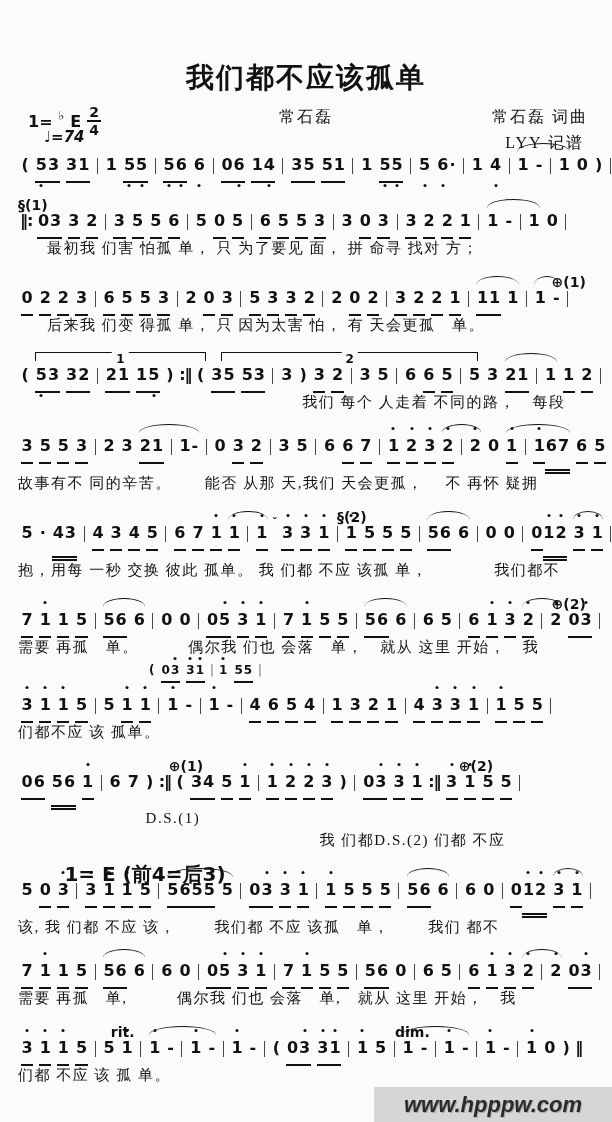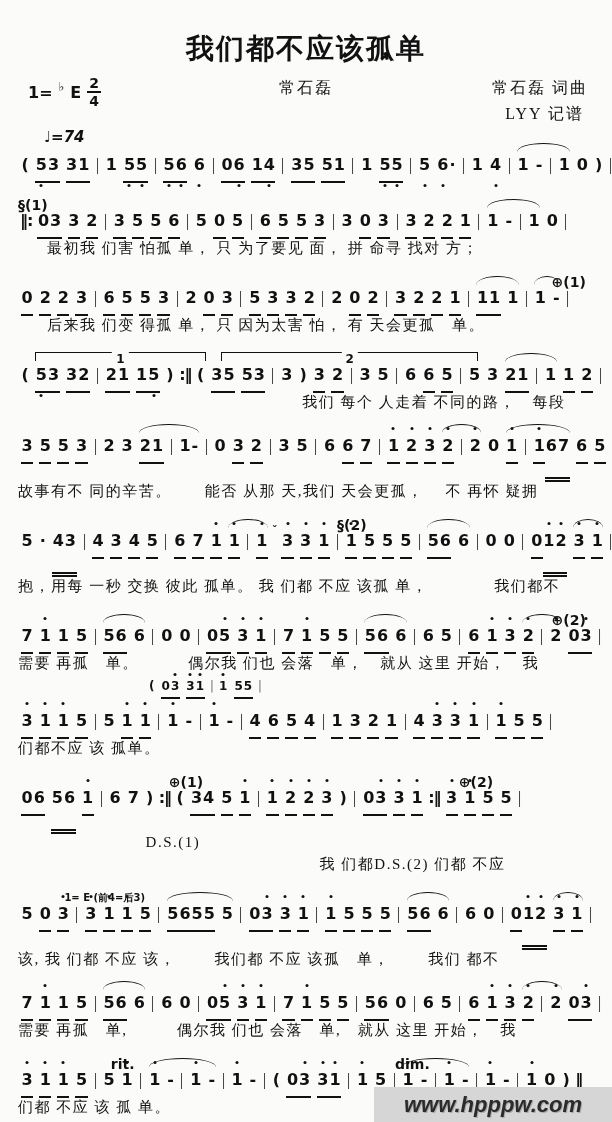--- a/index.html
+++ b/index.html
@@ -9,21 +9,21 @@
     width:612px;height:1122px;
     background:#fbfbfa;
     font-family:"Liberation Serif","DejaVu Serif",serif;
     color:#111;
     overflow:hidden;
     margin:0 auto;
   }
   
   #title{
     text-align:center;font-size:28px;font-weight:700;
-    padding-top:30px;letter-spacing:2px;
+    padding-top:59px;letter-spacing:2px;
   }
   #meta-row{
     position:relative;height:34px;margin-top:6px;
     font-size:16px;
   }
   #keysig{
     position:absolute;left:28px;top:2px;
     font-family:"DejaVu Sans",sans-serif;font-weight:700;font-size:16px;
     display:flex;align-items:center;gap:6px;
   }
@@ -46,21 +46,21 @@
     font-family:"DejaVu Sans",sans-serif;
     font-weight:700;font-size:16px;line-height:30px;
     white-space:nowrap;
     padding-top:10px;
   }
   .tok{display:inline-block;margin:0 3px;position:relative;}
   .bar{display:inline-block;margin:0 2px;font-weight:400;transform:scaleX(.6);}
   .rep{display:inline-block;margin:0 2px;font-weight:900;letter-spacing:-1px;}
   .run{display:inline-block;padding-bottom:1px;}
   .run.u1{border-bottom:2px solid #111;}
-  .run.u2{border-bottom:5px double #111;padding-bottom:16px;}
+  .run.u2{border-bottom:5px double #111;padding-bottom:8px;}
   .ch{position:relative;display:inline-block;padding:0 .5px;}
   .ch.hi::before{
     content:'';position:absolute;left:50%;top:-4px;width:3px;height:3px;
     border-radius:50%;background:#111;transform:translateX(-50%);
   }
   .ch.lo::after{
     content:'';position:absolute;left:50%;bottom:-7px;width:3px;height:3px;
     border-radius:50%;background:#111;transform:translateX(-50%);
   }
   .arc{display:inline-block;position:relative;}
@@ -68,21 +68,21 @@
     content:'';position:absolute;left:3px;right:3px;top:-7px;height:8px;
     border-top:1.5px solid #111;
     border-radius:50% 50% 0 0 / 100% 100% 0 0;
   }
   .breath{display:inline-block;font-size:11px;transform:translateY(-12px);margin:0 1px;}
   .marker{
     position:absolute;top:-4px;
     font-family:"DejaVu Sans",sans-serif;font-weight:700;font-size:14px;
     white-space:nowrap;
   }
-  .marker.key{font-size:10px;}
+  .marker.key{font-size:20px;}
   .volta{
     position:absolute;top:-2px;height:8px;
     border-top:1.5px solid #111;border-left:1.5px solid #111;border-right:1.5px solid #111;
   }
   .volta .vlabel{
     position:absolute;left:50%;top:-9px;transform:translateX(-50%);
     background:#fbfbfa;padding:0 4px;
     font-family:"DejaVu Sans",sans-serif;font-size:12px;font-weight:700;
   }
   .ossia{

